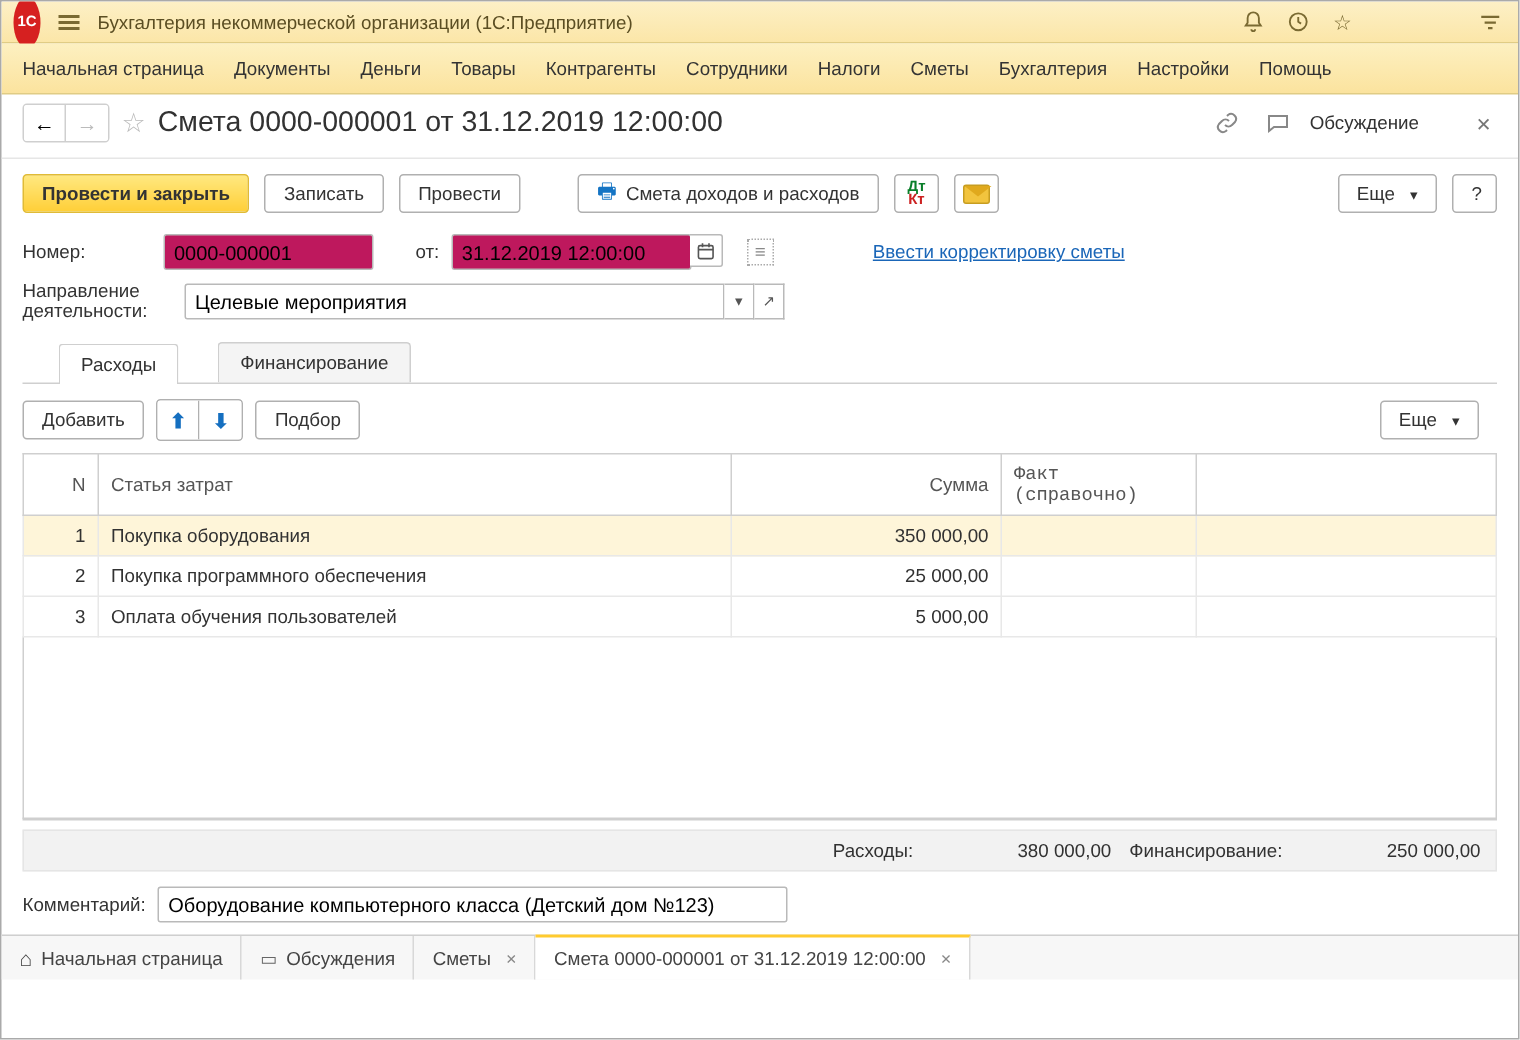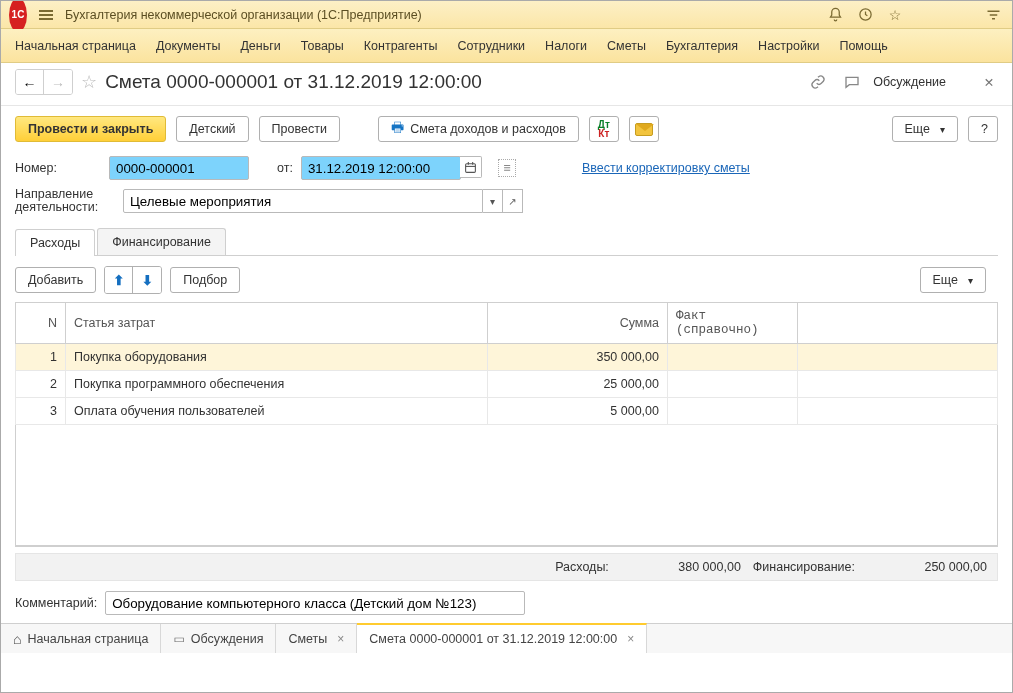--- a/index.html
+++ b/index.html
@@ -77,32 +77,32 @@
   .btn .caret::after{content:"▾";font-size:10px;margin-left:4px;}
   .mail-icon{display:inline-block;width:18px;height:13px;background:#f2c43e;border:1px solid #c79d20;border-radius:2px;position:relative;}
   .mail-icon::before{content:"";position:absolute;left:0;right:0;top:0;height:0;border-left:9px solid transparent;border-right:9px solid transparent;border-top:7px solid #e0a91d;}
   .print-icon{color:#1474c4;font-size:14px;}
   .dtk-icon{font-size:10px;line-height:9px;}
   .dtk-icon .d{color:#0a7f2a;font-weight:bold;}
   .dtk-icon .k{color:#c22;font-weight:bold;}
 
   .form-row{display:flex;align-items:center;gap:8px;padding:4px 14px;}
   .label{color:#333;min-width:0;}
-  .text-input{height:24px;border:1px solid #b9b9b9;border-radius:2px;padding:0 6px;background:#7dd3fc;min-width:0;}
+  .text-input{height:24px;border:1px solid #b9b9b9;border-radius:2px;padding:0 6px;background:#be185d;min-width:0;}
   .text-input.num{width:140px;}
   .text-input.date{width:160px;}
   .date-ico,.cal-ico{width:22px;height:22px;display:inline-flex;align-items:center;justify-content:center;border:1px solid #b9b9b9;border-left:0;border-radius:0 2px 2px 0;margin-left:-1px;background:#fff;cursor:pointer;}
   .link{color:var(--link-blue);text-decoration:underline;cursor:pointer;}
 
   .combo{display:flex;align-items:center;}
   .combo input{height:24px;border:1px solid #b9b9b9;border-radius:2px 0 0 2px;padding:0 6px;background:#fff;width:360px;}
   .combo .cbtn{height:24px;width:20px;border:1px solid #b9b9b9;border-left:0;background:#fff;display:inline-flex;align-items:center;justify-content:center;cursor:pointer;font-size:10px;color:#555;}
 
   .tabs{display:flex;padding:10px 14px 0 14px;gap:0;}
-  .tab{padding:6px 14px;border:1px solid var(--border-gray);background:#f4f4f4;border-bottom:0;border-radius:3px 3px 0 0;cursor:pointer;margin-right:2px;}
+  .tab{padding:6px 14px;border:1px solid var(--border-gray);background:#f4f4f4;border-bottom:0;border-radius:3px 3px 0 0;cursor:pointer;margin-right:2px;margin-left:24px;}
   .tab.active{background:#fff;position:relative;top:1px;}
   .tab-panel{border-top:1px solid var(--border-gray);margin:0 14px 6px 14px;padding-top:10px;}
 
   .table-tools{display:flex;align-items:center;gap:8px;padding:0 12px 8px 0;}
   .arrow-btns{display:flex;border:1px solid #b0b0b0;border-radius:3px;overflow:hidden;}
   .arrow-btns button{width:28px;height:26px;border:0;background:#fff;cursor:pointer;}
   .arrow-btns button:first-child{border-right:1px solid #b0b0b0;color:#156fc0;font-weight:bold;}
   .arrow-btns button:last-child{color:#156fc0;font-weight:bold;}
 
   table.grid{width:100%;border-collapse:collapse;border:1px solid var(--border-gray);}
@@ -198,21 +198,21 @@
         <path d="M3 5h18v11H8l-5 4V5z"></path>
       </svg>
   </span>
   <span style="cursor:pointer;">Обсуждение</span>
   <span style="width:14px"></span>
   <span class="head-icon">✕</span>
 </div>
 
 <div class="toolbar">
   <button class="btn primary">Провести и закрыть</button>
-  <button class="btn">Детский</button>
+  <button class="btn">Записать</button>
   <button class="btn">Провести</button>
   <span style="width:18px"></span>
   <button class="btn">
     <span class="print-icon">🖶</span>
     <span>Смета доходов и расходов</span>
   </button>
   <button class="btn icon-only">
     <span class="dtk-icon"><span class="d">Дт</span><br><span class="k">Кт</span></span>
   </button>
   <button class="btn icon-only">

